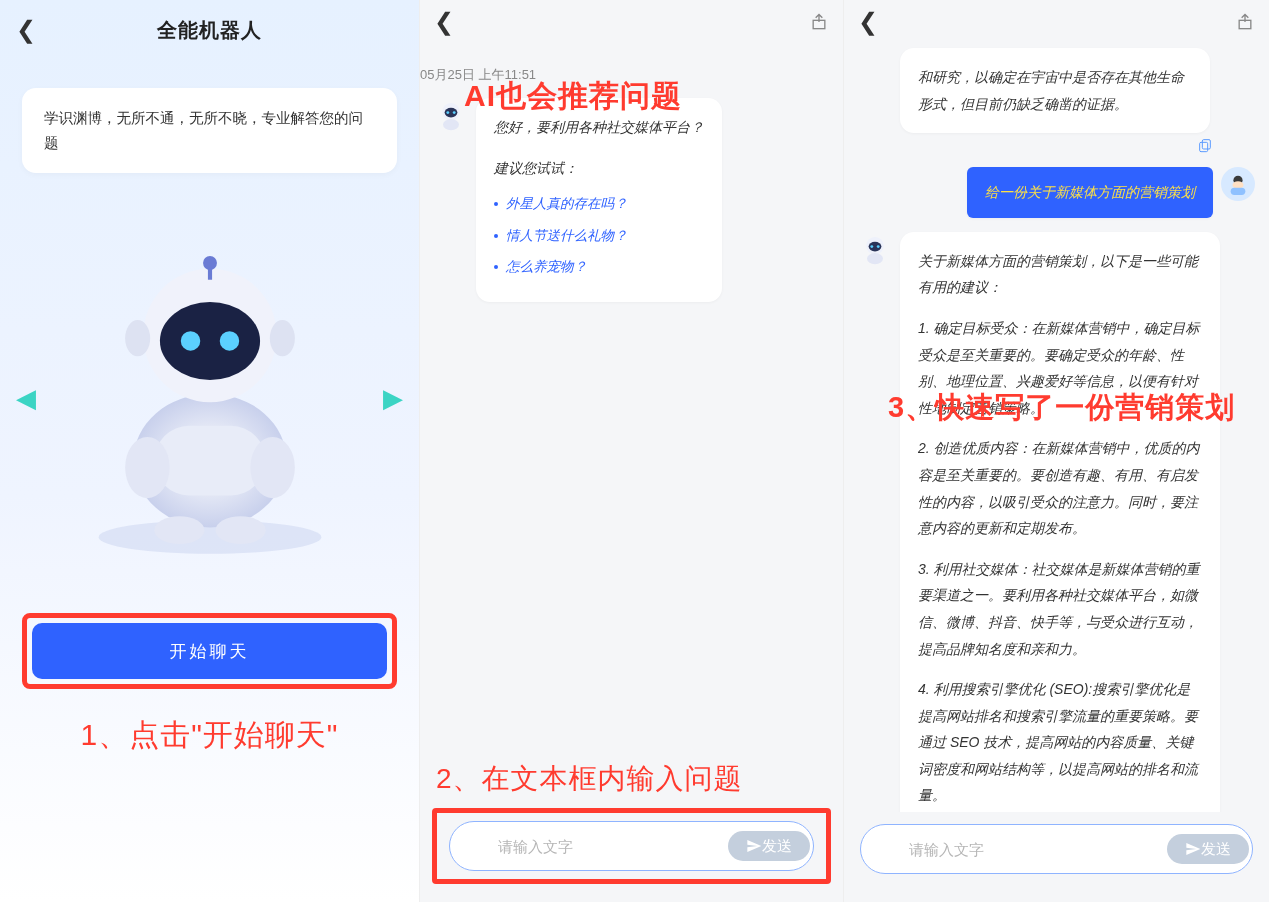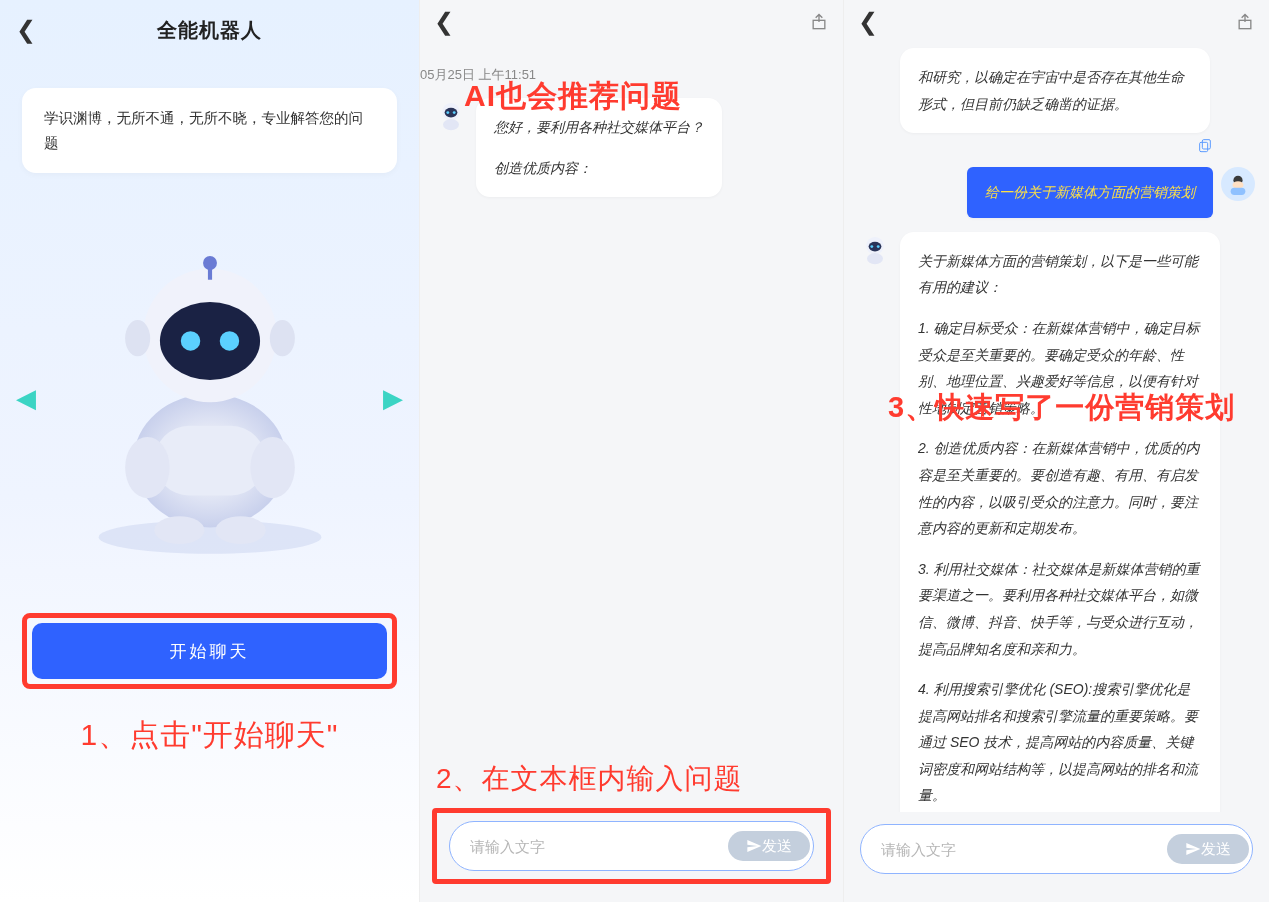--- a/index.html
+++ b/index.html
@@ -63,21 +63,21 @@
     .suggest-hd { margin-top:14px; }
     .sug-list { margin-top:10px;}
     .sug-item { display:flex; align-items:center; color:#2f62ff; font-size:13.5px; margin:6px 0; cursor:pointer;}
     .sug-dot { width:4px;height:4px;background:#2f62ff;border-radius:2px; margin-right:8px;}
     .input-area { padding: 12px 16px 28px;}
     .input-box {
       display:flex; align-items:center; background:#fff;
       border:1px solid #8fb4ff; border-radius:26px; padding: 3px 3px 3px 20px;
       height:50px;
     }
-    .input-box input { flex:1; border:none; outline:none; font-size:15px; background:transparent;}
+    .input-box input { flex:1; border:none; outline:none; font-size:15px; background:transparent;margin-left:28px;}
     .input-box input::placeholder{color:#b6b6b6;}
     .send-btn { background:#c4cfdd; color:#fff; border:none; border-radius:22px; height:30px; padding:0 18px; display:flex; align-items:center; font-size:15px; cursor:pointer;}
     .input-area.hl { padding: 0;}
     .hl-box { border:5px solid #ff3b2f; border-radius:4px; padding:8px 12px; margin: 4px 12px 18px;}
     .box-icon2 { width:20px;height:20px;color:#555;}
     .header-title-row { display:flex;align-items:center;justify-content:center;height:60px;position:relative;}
     .header-title-row .back{position:absolute;left:16px;}
     .p2-red-top { position:absolute; top:76px; left:464px; z-index:10;}
     .long-bubble p { margin-bottom:14px;}
     .long-bubble p:last-child{margin-bottom:0;}
@@ -141,21 +141,35 @@
         <svg viewBox="0 0 40 40">
             <circle cx="20" cy="16" r="11" fill="#eef1fb"></circle>
             <ellipse cx="20" cy="17" rx="8" ry="6" fill="#2a3458"></ellipse>
             <circle cx="16" cy="17" r="1.8" fill="#5bd0ff"></circle>
             <circle cx="24" cy="17" r="1.8" fill="#5bd0ff"></circle>
             <ellipse cx="20" cy="32" rx="10" ry="7" fill="#e2e6f5"></ellipse>
           </svg>
       </div>
       <div class="bubble">
         <div>您好，要利用各种社交媒体平台？</div>
-        <div class="suggest-hd">创造优质内容：</div>
+        <div class="suggest-hd">建议您试试：</div>
+        <div class="sug-list">
+          <div class="sug-item">
+              <span class="sug-dot"></span>
+              <span>外星人真的存在吗？</span>
+            </div>
+          <div class="sug-item">
+              <span class="sug-dot"></span>
+              <span>情人节送什么礼物？</span>
+            </div>
+          <div class="sug-item">
+              <span class="sug-dot"></span>
+              <span>怎么养宠物？</span>
+            </div>
+        </div>
       </div>
     </div>
   </div>
   <div class="red-anno-2">2、在文本框内输入问题</div>
   <div class="input-area hl">
     <div class="hl-box">
       <div class="input-box">
         <input type="text" placeholder="请输入文字" style="">
         <button class="send-btn">
           <svg width="16" height="16" viewBox="0 0 24 24">

